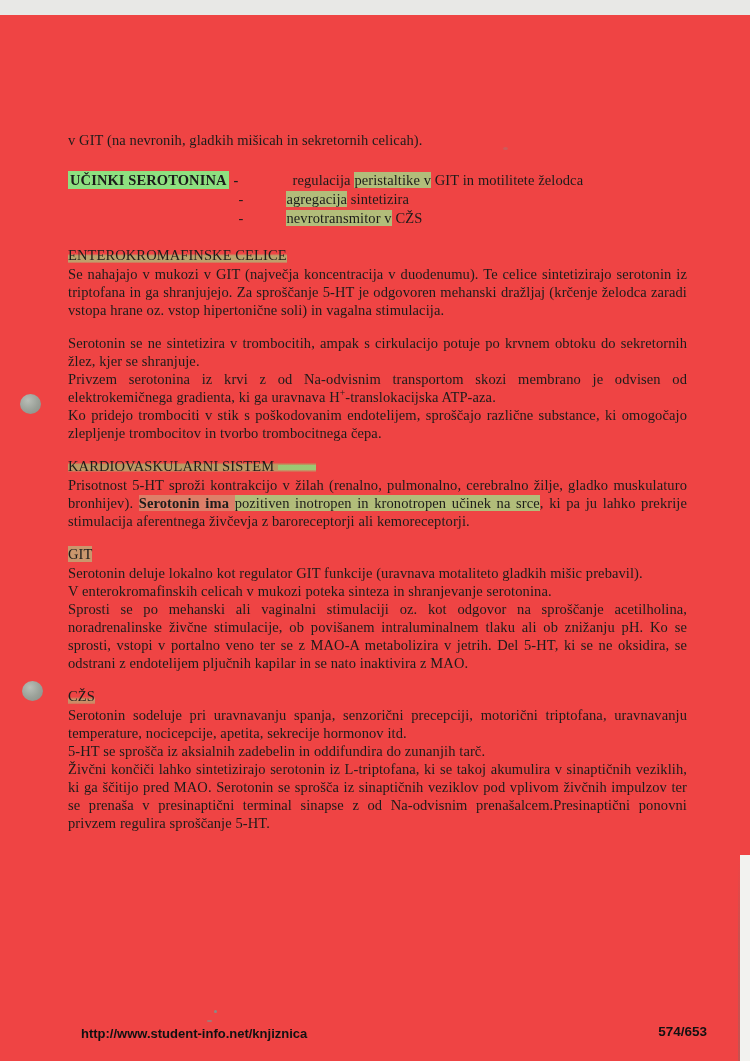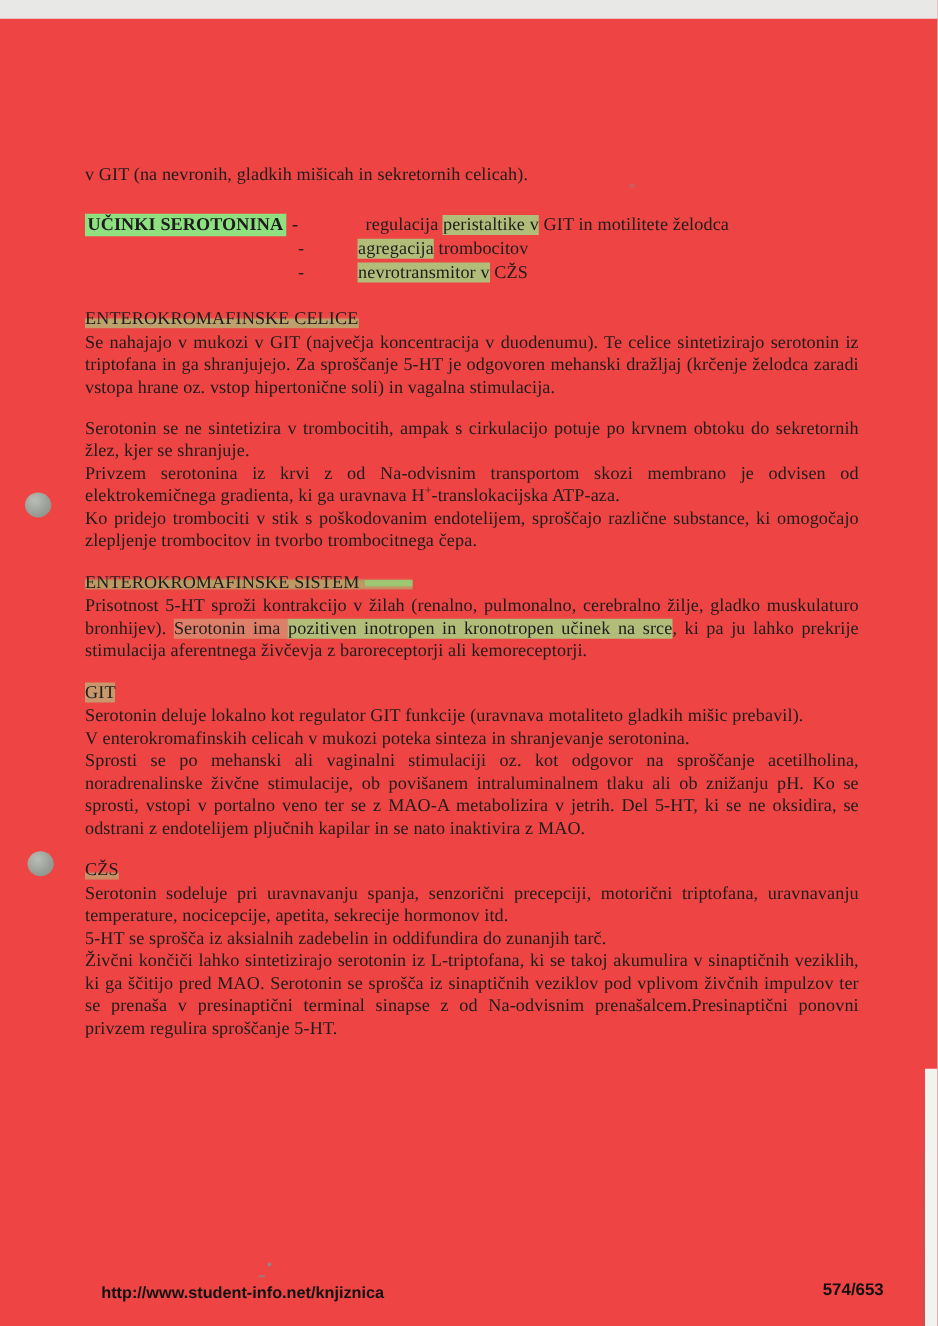--- a/index.html
+++ b/index.html
@@ -15,21 +15,21 @@
   .content{
     position:absolute;left:68px;top:116px;width:619px;
     font-size:14.5px;line-height:18px;letter-spacing:.1px;
     text-align:justify;
   }
   .intro{margin:0 0 22px 0;}
   p.para{margin:0;}
   
   .hl-strong{background:#8ee080;font-weight:bold;padding:1px 2px;}
   .hl{background:rgba(158,229,140,.75);}
-  .hl-faint{background:rgba(190,238,175,.35);}
+  .hl-faint{background:rgba(190,238,175,.35);font-weight:bold;}
   .hl-under{background:linear-gradient(180deg,rgba(160,232,146,0) 42%,rgba(150,230,135,.6) 55%,rgba(155,231,140,.55) 95%,rgba(160,232,146,0) 100%);}
   .hl-swipe{background:linear-gradient(90deg,rgba(130,224,114,.8) 0%,rgba(160,232,146,.45) 70%,rgba(160,232,146,.2) 100%);}
   .hl-mid{background:linear-gradient(180deg,rgba(160,232,146,0) 28%,rgba(140,228,124,.55) 42%,rgba(150,230,135,.5) 78%,rgba(160,232,146,0) 90%);}
   .hl-mid::after{content:"";display:inline-block;width:38px;height:5px;background:rgba(140,225,125,.65);margin-left:4px;vertical-align:middle;}
   .hl-lite{background:rgba(165,233,150,.5);}
   .hl-low{background:linear-gradient(180deg,rgba(160,232,146,0) 55%,rgba(160,232,146,.5) 72%,rgba(160,232,146,.4) 96%,rgba(160,232,146,0) 100%);}
   
   .effects{display:flex;margin:0 0 18px 0;}
   .effects-heading{flex:0 0 170px;font-weight:bold;white-space:nowrap;}
   .effects-heading .dash{font-weight:bold;margin-left:5px;}
@@ -84,42 +84,42 @@
       <div class="effects-heading">
         <span class="hl-strong">UČINKI SEROTONINA</span><span class="dash">-</span>
       </div>
       <div class="bullets">
         <div class="bullet">
           <span class="marker"></span>
           <span class="seg"><span>regulacija </span><span class="hl">peristaltike v</span><span> GIT in motilitete želodca</span></span>
         </div>
         <div class="bullet">
           <span class="marker">-</span>
-          <span class="seg"><span class="hl">agregacija</span><span> trombocitov</span></span>
+          <span class="seg"><span class="hl">agregacija</span><span> sintetizira</span></span>
         </div>
         <div class="bullet">
           <span class="marker">-</span>
           <span class="seg"><span class="hl">nevrotransmitor v</span><span> CŽS</span></span>
         </div>
       </div>
     </div>
 
     <div class="section">
       <div class="sec-head"><span class="hl-under">ENTEROKROMAFINSKE CELICE</span></div>
       <p class="para"><span>Se nahajajo v mukozi v GIT (največja koncentracija v duodenumu). Te celice sintetizirajo serotonin iz triptofana in ga shranjujejo. Za sproščanje 5-HT je odgovoren mehanski dražljaj (krčenje želodca zaradi vstopa hrane oz. vstop hipertonične soli)  in vagalna stimulacija.</span></p>
     </div>
 
     <div class="section">
       <p class="para"><span>Serotonin se ne sintetizira v trombocitih, ampak s cirkulacijo potuje po krvnem obtoku do sekretornih žlez, kjer se shranjuje.</span></p>
       <p class="para"><span>Privzem serotonina iz krvi z od Na-odvisnim transportom skozi membrano je odvisen od elektrokemičnega gradienta, ki ga uravnava H</span><span class="sup">+</span><span>-translokacijska ATP-aza.</span></p>
       <p class="para"><span>Ko pridejo trombociti v stik s poškodovanim endotelijem, sproščajo različne substance, ki omogočajo zlepljenje trombocitov in tvorbo trombocitnega čepa.</span></p>
     </div>
 
     <div class="section">
-      <div class="sec-head"><span class="hl-mid">ENTEROKROMAFINSKE SISTEM</span></div>
+      <div class="sec-head"><span class="hl-mid">KARDIOVASKULARNI SISTEM</span></div>
       <p class="para"><span>Prisotnost 5-HT sproži kontrakcijo v žilah (renalno, pulmonalno, cerebralno žilje, gladko muskulaturo bronhijev). </span><span class="hl-faint">Serotonin ima </span><span class="hl">pozitiven inotropen in kronotropen učinek na srce</span><span>, ki pa ju lahko prekrije stimulacija aferentnega živčevja z baroreceptorji ali kemoreceptorji.</span></p>
     </div>
 
     <div class="section">
       <div class="sec-head"><span class="hl-lite">GIT</span></div>
       <p class="para"><span>Serotonin deluje lokalno kot regulator GIT funkcije (uravnava motaliteto gladkih mišic prebavil).</span></p>
       <p class="para"><span>V enterokromafinskih celicah v mukozi poteka sinteza in shranjevanje serotonina.</span></p>
       <p class="para"><span>Sprosti se po mehanski ali vaginalni  stimulaciji oz. kot odgovor na sproščanje acetilholina, noradrenalinske živčne stimulacije, ob povišanem intraluminalnem tlaku  ali ob znižanju pH. Ko se sprosti, vstopi v portalno veno ter se z MAO-A metabolizira v jetrih. Del 5-HT, ki se ne oksidira, se odstrani z endotelijem pljučnih kapilar in se nato inaktivira z MAO.</span></p>
     </div>
 

